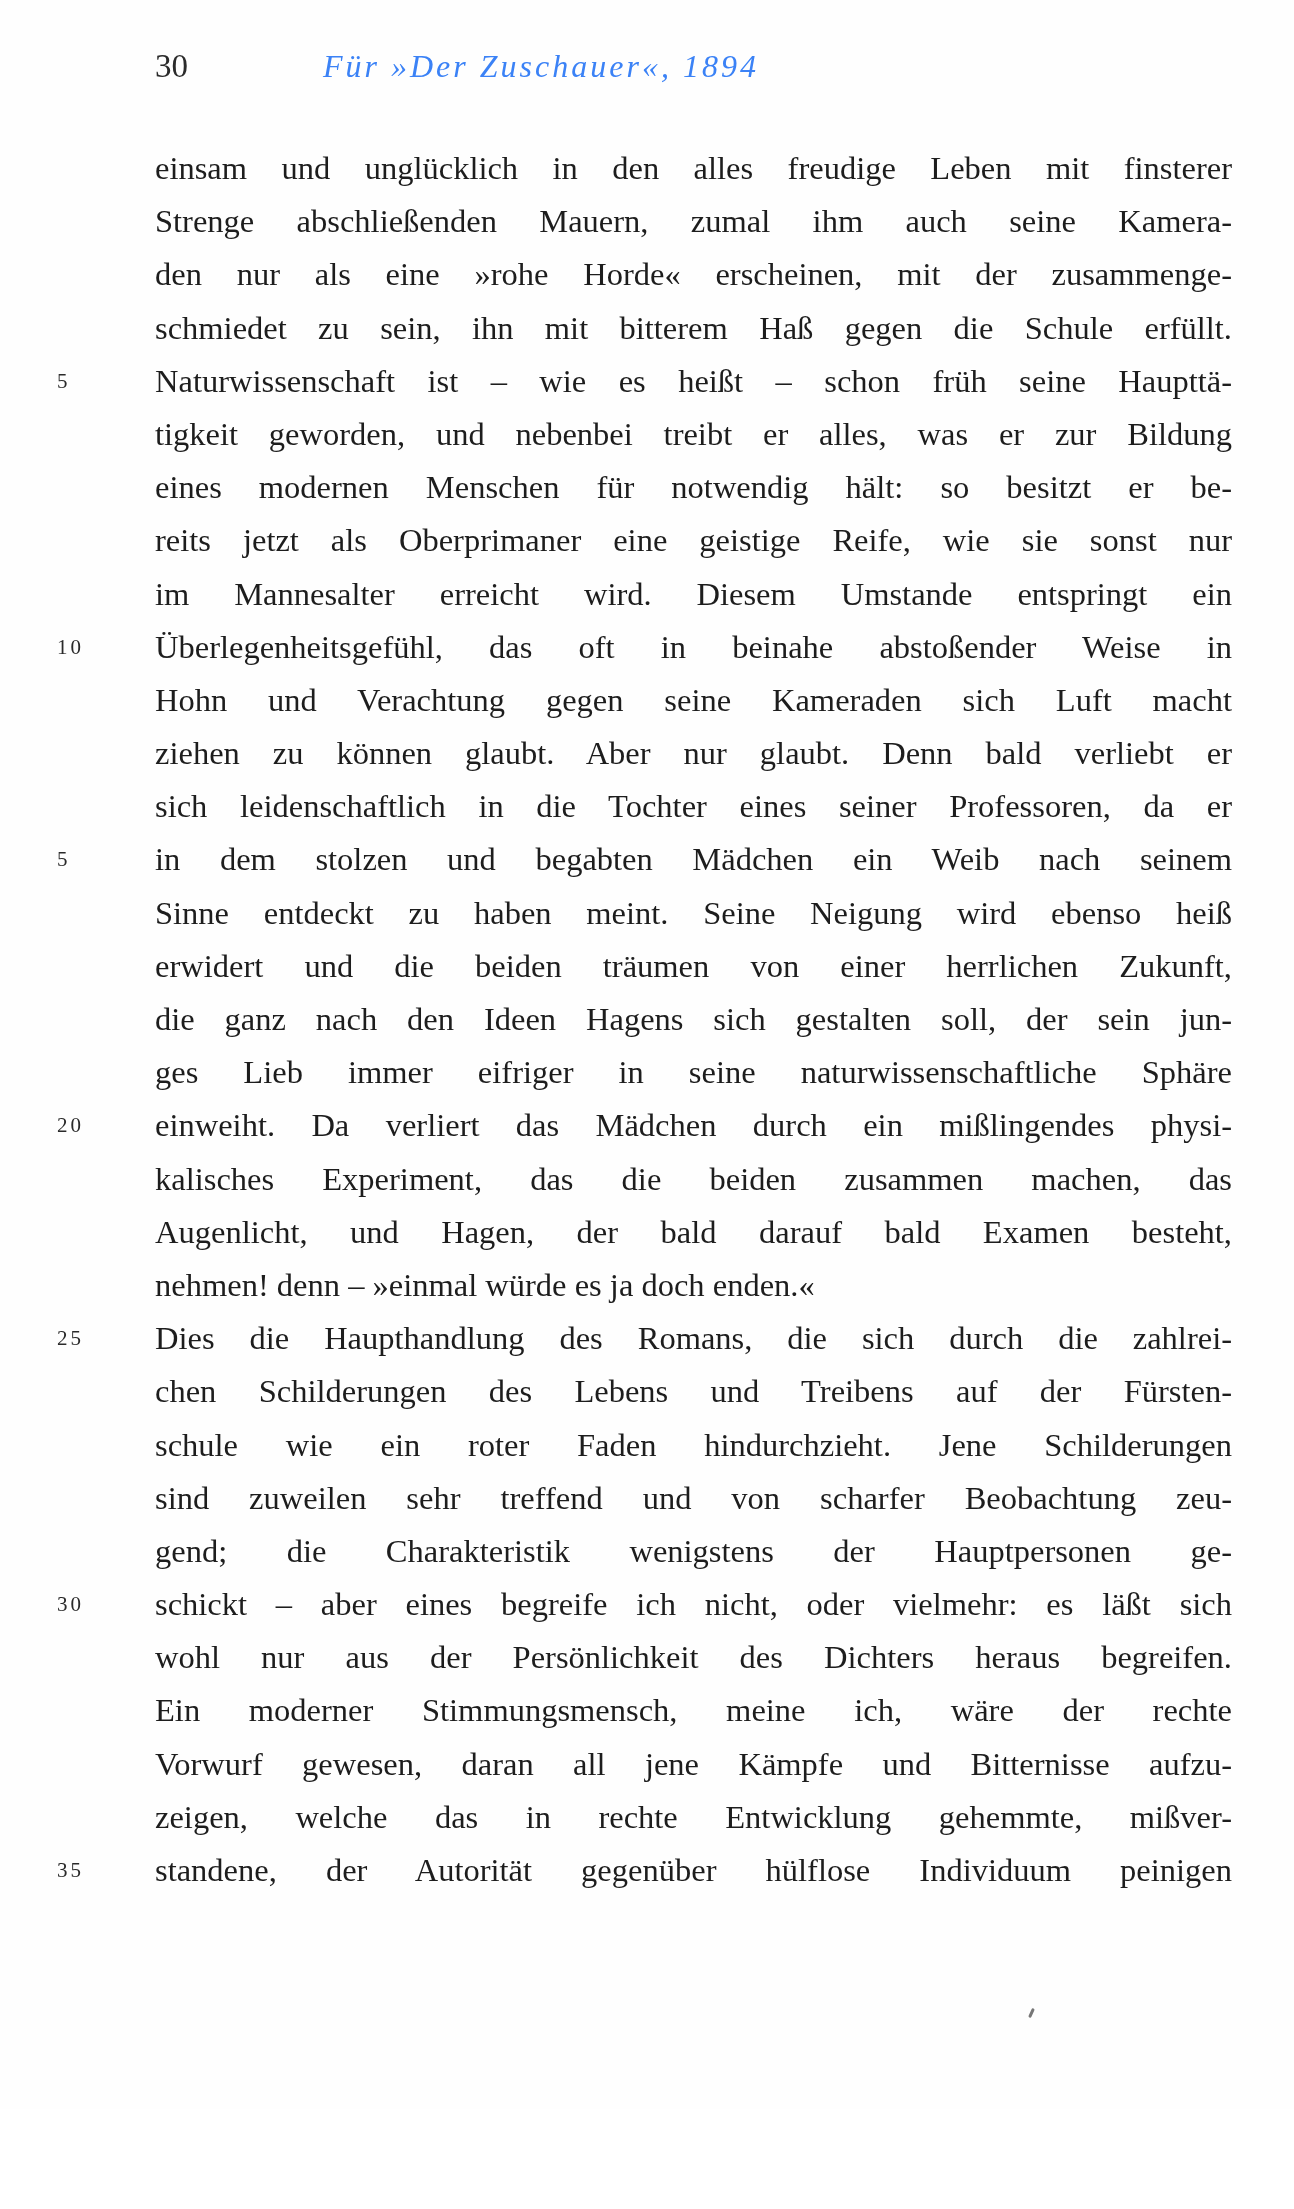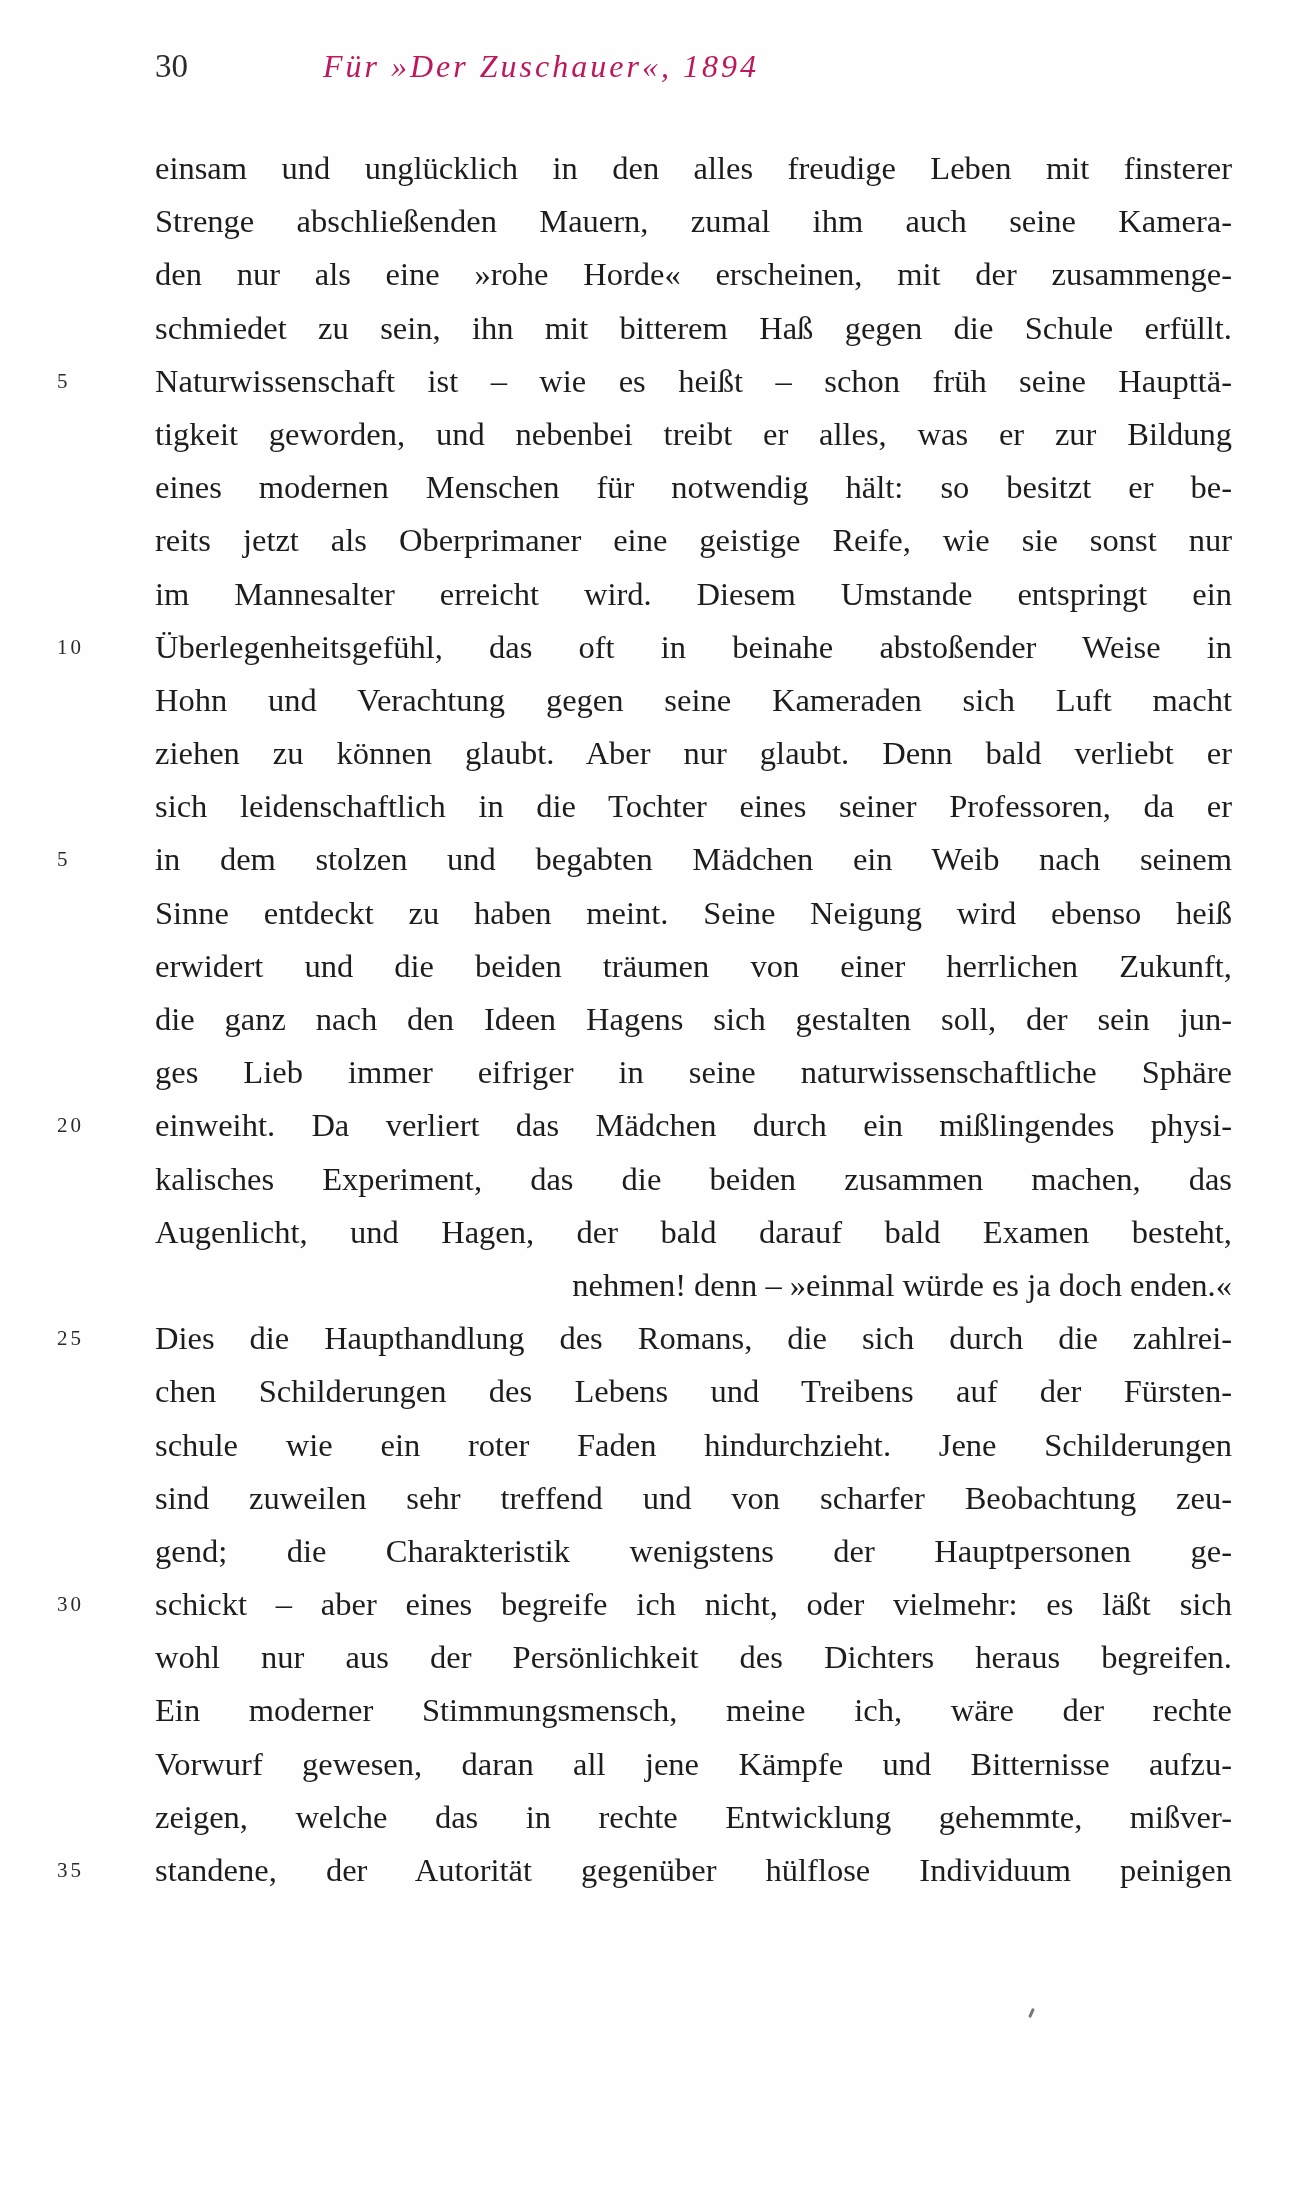--- a/index.html
+++ b/index.html
@@ -32,44 +32,43 @@
     color: #2b2b2b;
   }
   .running-header {
     position: absolute;
     left: 323px;
     top: 0;
     font-size: 32px;
     line-height: 44px;
     font-style: italic;
     letter-spacing: 3px;
-    color: #be185d;
+    color: #3b82f6;
     white-space: nowrap;
   }
   .text-block {
     position: absolute;
     left: 155px;
     top: 142px;
     width: 1077px;
   }
   .line {
     position: relative;
     height: 53.2px;
     line-height: 53.2px;
     font-size: 32.5px;
     color: #1d1d1d;
     text-align: justify;
     text-align-last: justify;
     text-justify: inter-word;
     white-space: normal;
   }
   .line.rag {
-    text-align: right;
+    text-align: left;
     text-align-last: auto;
-    margin-left: 28px;
   }
   .lnum {
     position: absolute;
     left: -98px;
     top: 0;
     width: 62px;
     text-align: right;
     font-size: 21px;
     line-height: 53.2px;
     letter-spacing: 3px;

